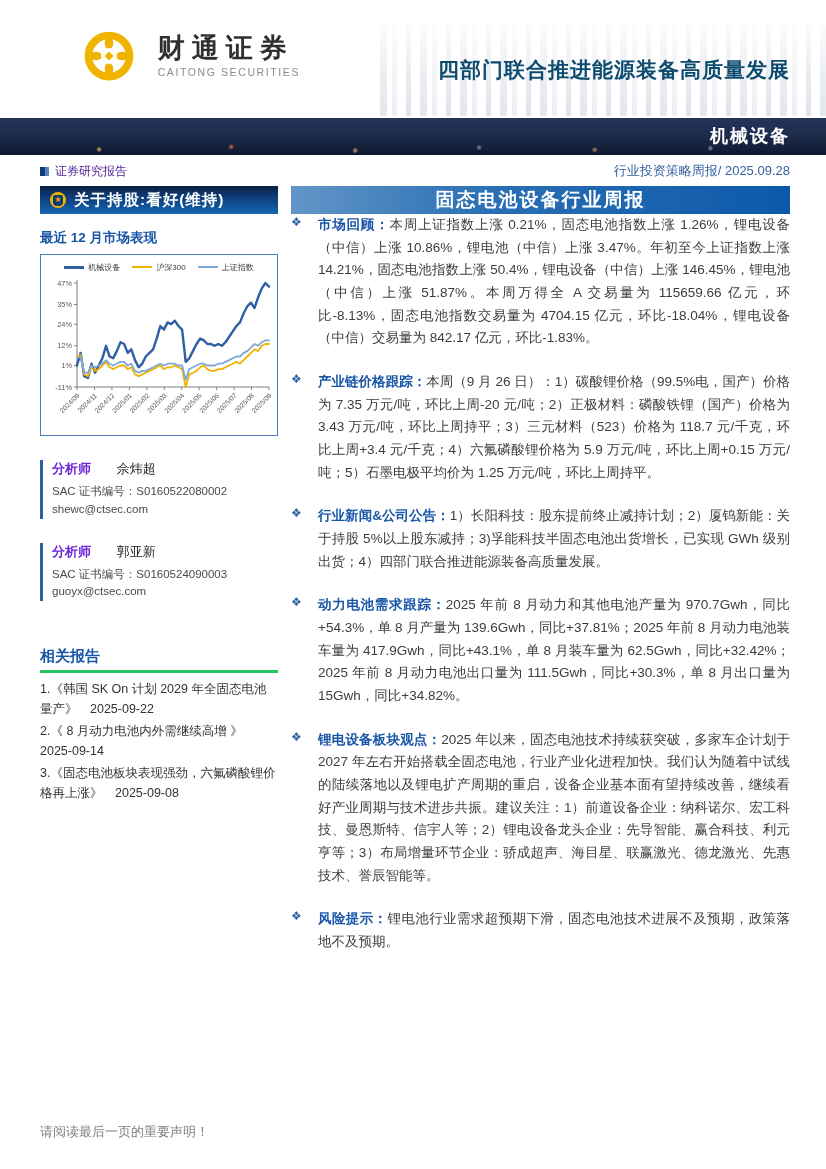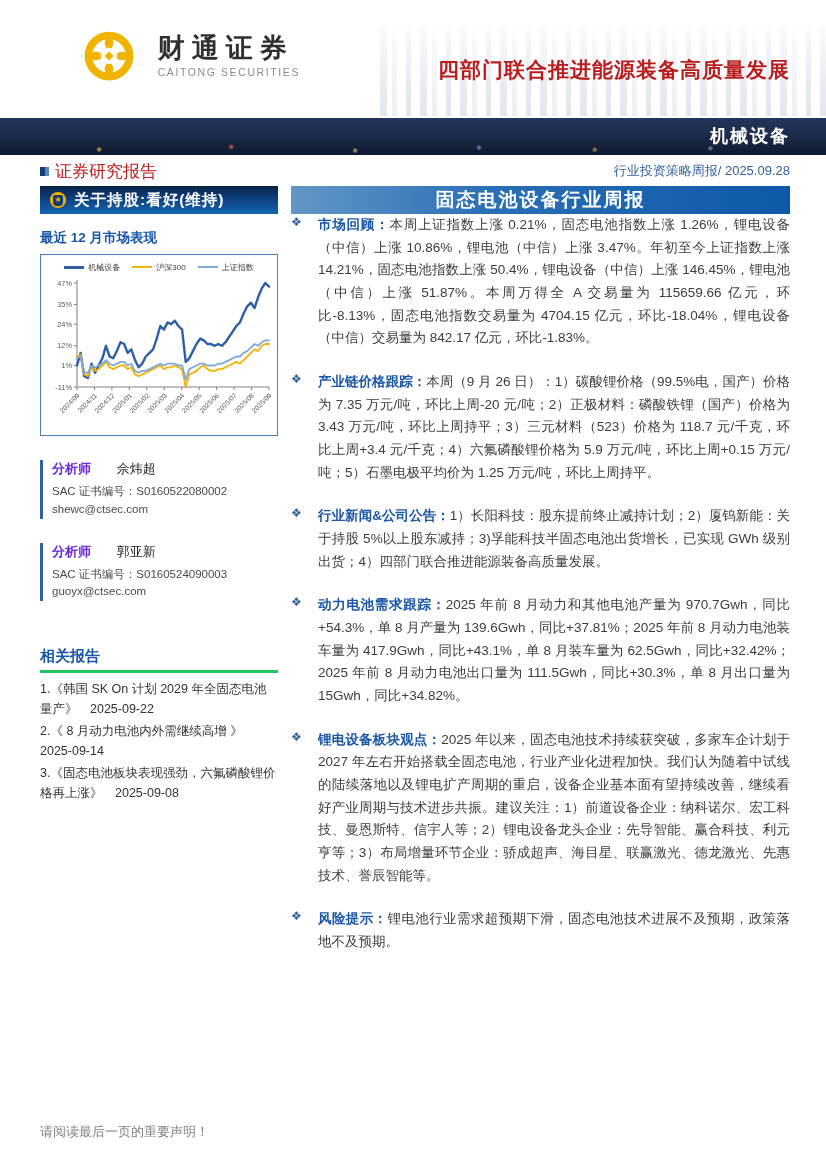--- a/index.html
+++ b/index.html
@@ -17,41 +17,41 @@
       repeating-linear-gradient(90deg,
         rgba(203,211,224,.55) 0 7px, rgba(255,255,255,0) 7px 12px,
         rgba(203,211,224,.35) 12px 17px, rgba(255,255,255,0) 17px 26px,
         rgba(203,211,224,.6) 26px 31px, rgba(255,255,255,0) 31px 40px);
   }
   .logo-row { position:relative; z-index:1; display:flex; align-items:center; gap:23px; width:260px;justify-content:flex-end; }
   .logo-text-cn { font-size:27px; font-weight:bold; color:#2f2f2f; letter-spacing:7px; line-height:1.1; }
   .logo-text-en { font-size:10.5px; color:#8a8a8a; letter-spacing:1.6px; margin-top:2px; }
   .headline {
     position:absolute; z-index:1; right:36px; top:56px;
-    font-size:21px; font-weight:bold; color:#b91c1c; letter-spacing:1px;
+    font-size:21px; font-weight:bold; color:#0c4a6e; letter-spacing:1px;
   }
   
   .city-banner {
     position:relative; height:37px; width:100%;
     background:
       radial-gradient(circle at 12% 85%, rgba(255,190,90,.65) 0 1px, rgba(255,190,90,0) 3px),
       radial-gradient(circle at 28% 78%, rgba(255,120,80,.6) 0 1px, rgba(255,120,80,0) 3px),
       radial-gradient(circle at 43% 88%, rgba(255,220,140,.55) 0 1px, rgba(255,220,140,0) 3px),
       radial-gradient(circle at 58% 80%, rgba(160,190,255,.5) 0 1px, rgba(160,190,255,0) 3px),
       radial-gradient(circle at 72% 86%, rgba(255,200,110,.5) 0 1px, rgba(255,200,110,0) 3px),
       radial-gradient(circle at 86% 82%, rgba(200,215,255,.45) 0 1px, rgba(200,215,255,0) 3px),
       linear-gradient(180deg, #24355a 0%, #1d2c4d 45%, #16223c 75%, #0e1730 100%);
   }
   .city-banner .industry {
     position:absolute; right:36px; top:0; line-height:37px;
     color:#ffffff; font-size:18px; font-weight:bold; letter-spacing:2px;
   }
   
   .info-row { display:flex; justify-content:space-between; align-items:center; padding:7px 36px 0 40px; height:25px; }
-  .report-type { display:flex; align-items:center; gap:6px; font-size:17px; color:#b91c1c; }
+  .report-type { display:flex; align-items:center; gap:6px; font-size:12px; color:#4c1d95; }
   .report-type .sq { width:9px; height:9px; background:linear-gradient(90deg,#123c7a 55%, #5d83b8 55%); display:inline-block; }
   .report-meta { font-size:13px; color:#33609f; }
   
   .columns { display:flex; gap:13px; padding:6px 36px 0 40px; align-items:flex-start; }
   .left-col { width:238px; flex:none; }
   .right-col { flex:1; min-width:0; }
   
   .rating-banner {
     height:28px; display:flex; align-items:center; gap:8px; padding-left:10px;
     background:linear-gradient(180deg,#081f41 0%, #0d3a74 35%, #1566b4 100%);

